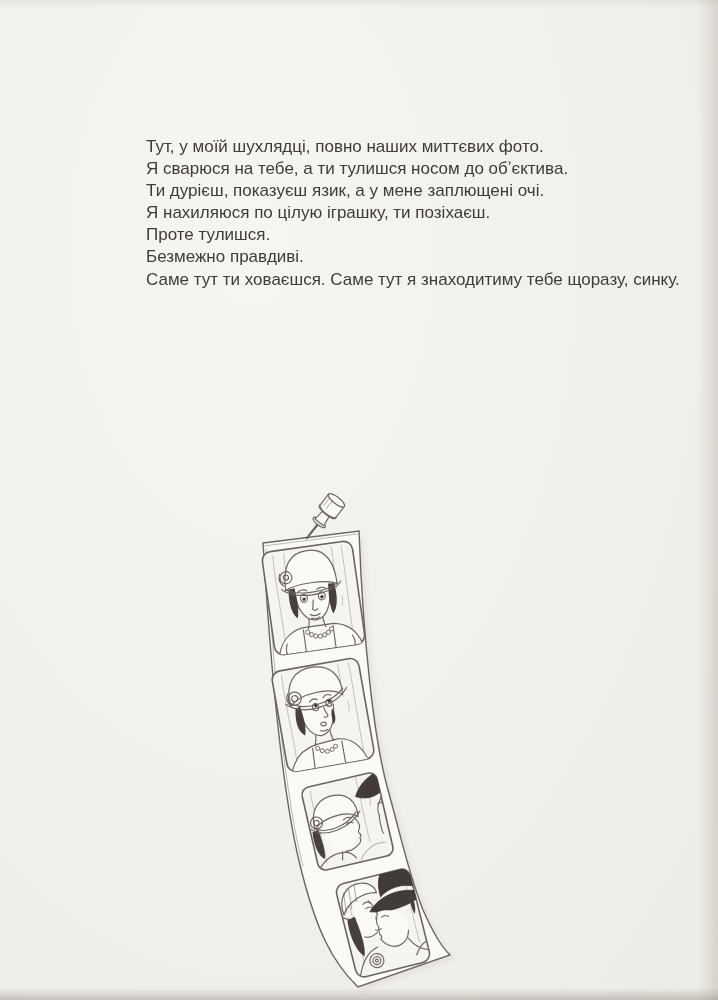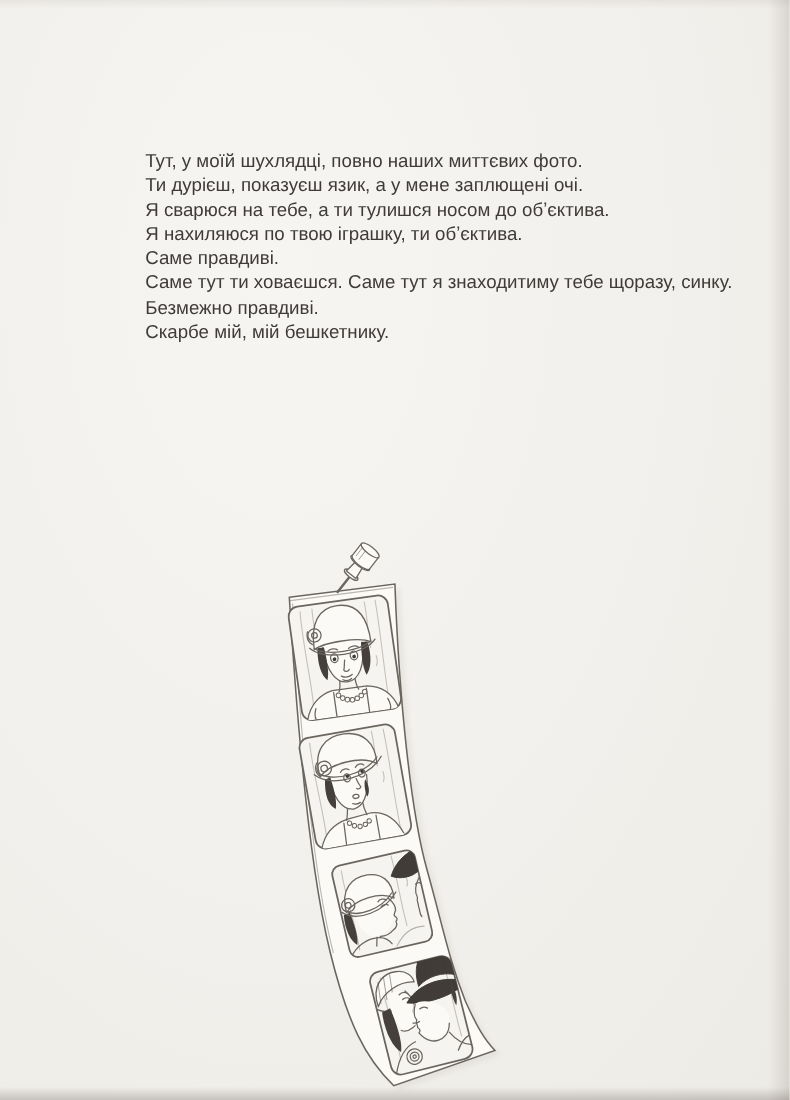--- a/index.html
+++ b/index.html
@@ -9,21 +9,21 @@
         background:
           radial-gradient(ellipse at 35% 25%, #f7f5f2 0%, var(--c-page-bg,#f2f0ec) 55%, #edebe6 100%);
         }
   .edge-right{position:absolute;top:0;right:0;width:20px;height:100%;
         background:linear-gradient(to right, rgba(120,110,98,0), rgba(120,110,98,.20));}
   .edge-bottom{position:absolute;left:0;bottom:0;width:100%;height:12px;
         background:linear-gradient(to bottom, rgba(100,92,84,0), rgba(100,92,84,.30));}
   .edge-top{position:absolute;left:0;top:0;width:100%;height:8px;
         background:linear-gradient(to bottom, rgba(120,112,102,.10), rgba(120,112,102,0));}
 
-  .text-block{position:absolute;left:132px;top:136px;
+  .text-block{position:absolute;left:146px;top:136px;
         color:var(--c-text,#3f3b38);font-size:17px;line-height:22.1px;
         letter-spacing:0px;white-space:nowrap;}
   .text-block p{margin:0;padding:0;}
 
   .illustration{position:absolute;left:0;top:0;width:718px;height:1000px;}
 
   
   .ink{stroke:var(--c-ink,#6b655f);stroke-width:1.15;fill:none;
        stroke-linecap:round;stroke-linejoin:round;}
   .ink-soft{stroke:var(--c-ink,#6b655f);stroke-width:1;opacity:.45;fill:none;
@@ -43,27 +43,26 @@
 </style>
 </head>
 <body>
 
 <div class="page">
 
   <div class="edge-top"></div>
 
   <div class="text-block">
     <p>Тут, у моїй шухлядці, повно наших миттєвих фото.</p>
+    <p>Я сварюся на тебе, а ти тулишся носом до обʼєктива.</p>
     <p>Ти дурієш, показуєш язик, а у мене заплющені очі.</p>
-    <p>Я сварюся на тебе, а ти тулишся носом до обʼєктива.</p>
-    <p>Я нахиляюся по твою іграшку, ти обʼєктива.</p>
-    <p>Саме правдиві.</p>
+    <p>Я нахиляюся по цілую іграшку, ти позіхаєш.</p>
+    <p>Проте тулишся.</p>
+    <p>Безмежно правдиві.</p>
     <p>Саме тут ти ховаєшся. Саме тут я знаходитиму тебе щоразу, синку.</p>
-    <p>Безмежно правдиві.</p>
-    <p>Скарбе мій, мій бешкетнику.</p>
   </div>
 
   <svg class="illustration" viewBox="0 0 718 1000" role="img" aria-label="pencil drawing of a photo-booth strip pinned to the page with a pushpin">
     <defs>
       <filter id="soft">
           <feGaussianBlur stdDeviation="2.6"></feGaussianBlur>
         </filter>
       <clipPath id="cf1">
           <rect x="268" y="546" width="91" height="104" rx="9"></rect>
         </clipPath>

